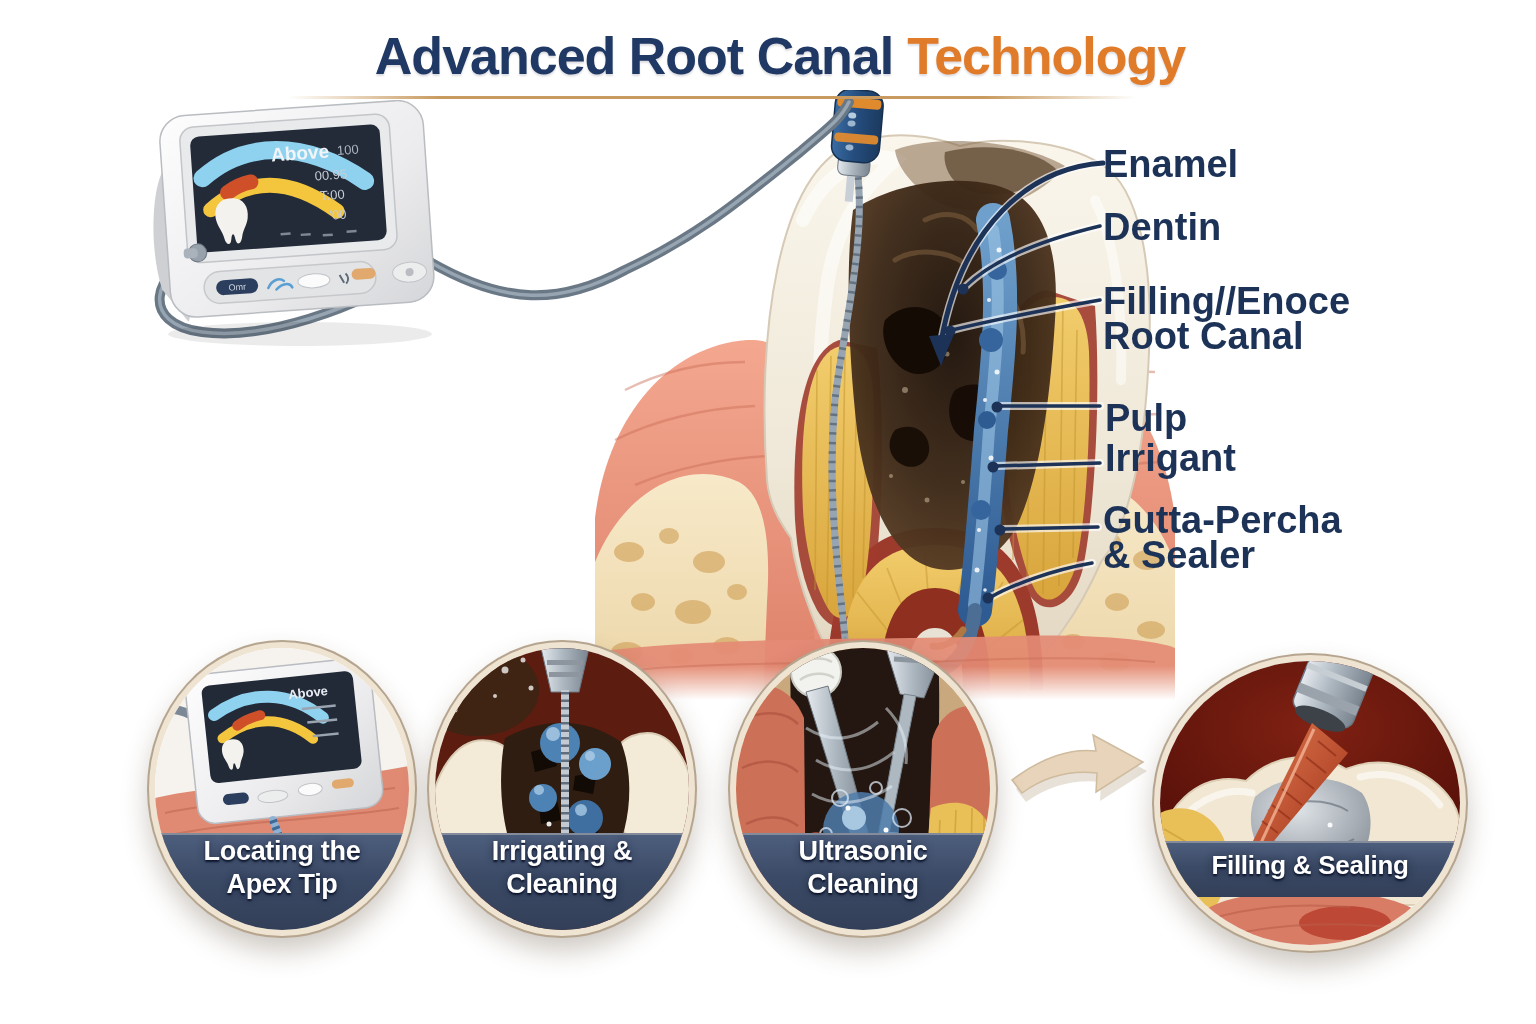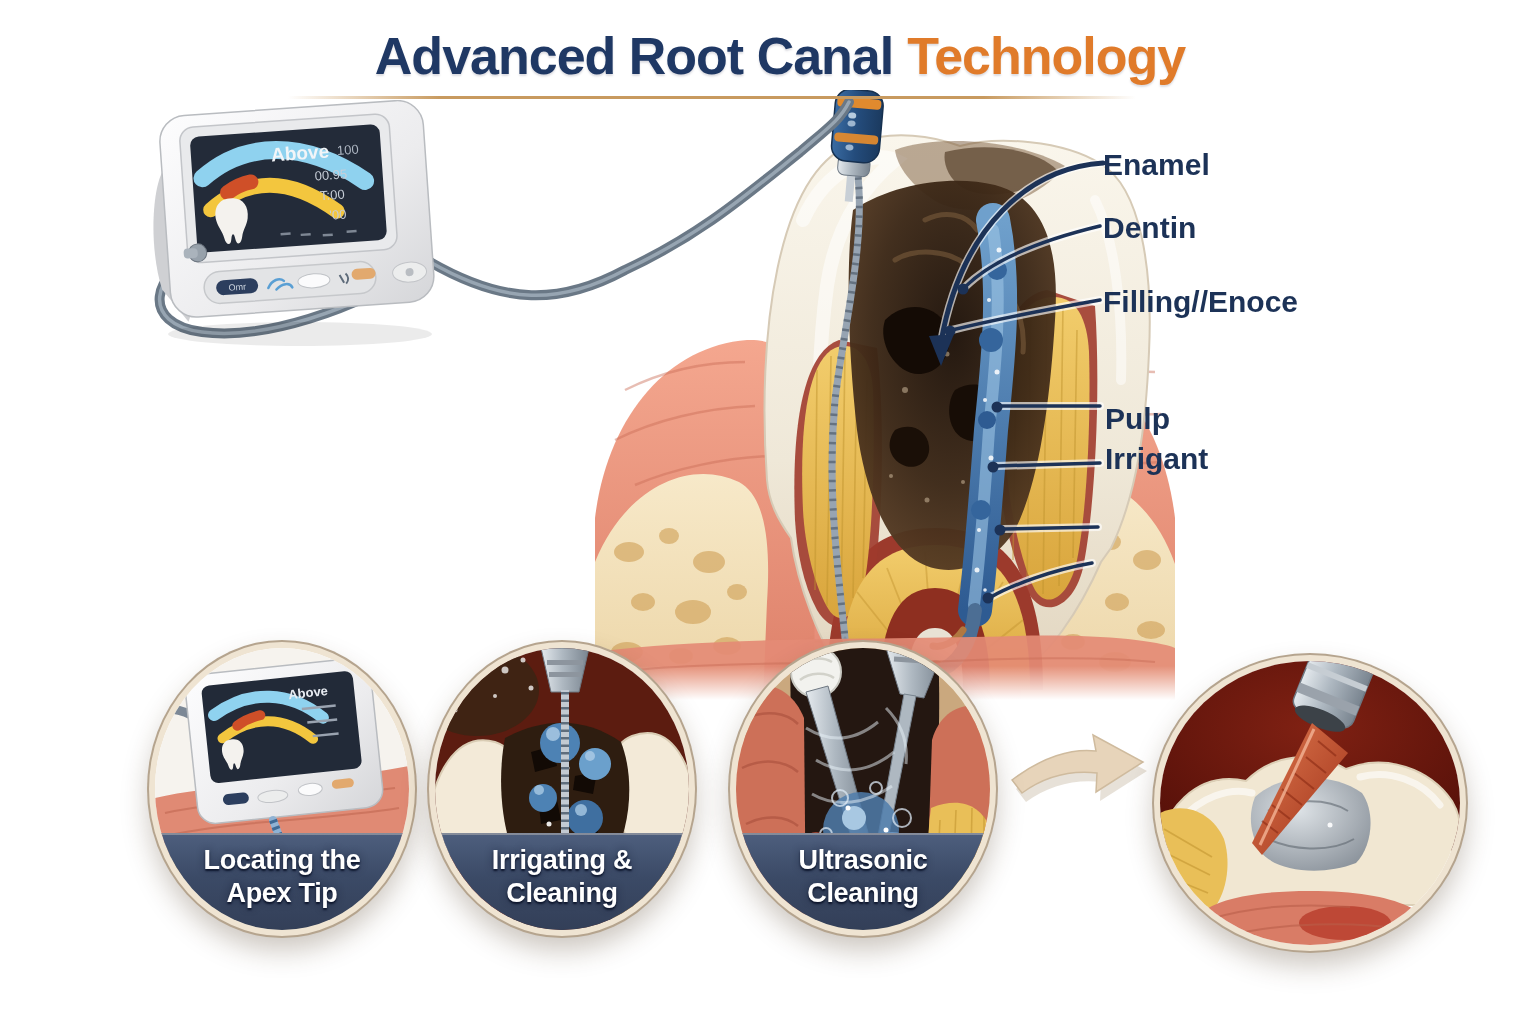--- a/index.html
+++ b/index.html
@@ -13,32 +13,32 @@
          font-size:52px;font-weight:bold;letter-spacing:-1px;
          text-shadow:0 2px 2px rgba(120,120,140,.25);}
   .title .t1{color:#1f3864;margin-right:14px;}
   .title .t2{color:#e07b2a;}
   .title-underline{position:absolute;left:288px;top:96px;width:848px;height:3px;
          background:linear-gradient(90deg,rgba(200,154,95,0),#c89a5f 18%,#c89a5f 82%,rgba(200,154,95,0));}
 
   
   .devlabel{position:absolute;left:398px;top:152px;width:260px;text-align:center;
             color:#1c3257;font-size:33px;font-weight:bold;line-height:39px;}
-  .alabel{position:absolute;color:#1c3257;font-size:30px;font-weight:bold;line-height:35px;white-space:nowrap;}
+  .alabel{position:absolute;color:#1c3257;font-size:38px;font-weight:bold;line-height:35px;white-space:nowrap;}
 
   
   .step{position:absolute;border-radius:50%;overflow:hidden;box-sizing:border-box;
         border:6px solid #efe4d2;background:#fff;
         box-shadow:0 0 0 2px #b5a48e,0 14px 28px rgba(70,45,20,.28),inset 0 0 0 4px rgba(255,255,255,.85);}
   .step svg{position:absolute;left:0;top:0;}
   .band{position:absolute;left:0;right:0;bottom:0;top:185px;
         background:linear-gradient(180deg,#4d5e7d 0%,#3b4a66 45%,#333f58 100%);
         border-top:2px solid rgba(255,255,255,.4);
         display:flex;flex-direction:column;align-items:center;justify-content:flex-start;
-        padding-top:9px;}
+        }
   .band.short{top:180px;bottom:auto;height:48px;padding-top:6px;}
   .band-line{color:#fff;font-size:27px;font-weight:bold;line-height:33px;letter-spacing:-.3px;
         text-shadow:0 2px 2px rgba(8,16,38,.9),0 0 8px rgba(8,16,38,.45);white-space:nowrap;}
   .band-line:empty{display:none;}
 </style>
 </head>
 <body>
 
 <div id="stage">
 
@@ -322,23 +322,28 @@
   <div class="title">
     <span class="t1">Advanced Root Canal</span><span class="t2">Technology</span>
   </div>
   <div class="title-underline"></div>
 
 
   <div class="alabel" style="left:1103px;top:147px">Enamel</div>
   <div class="alabel" style="left:1103px;top:210px">Dentin</div>
   <div class="alabel" style="left:1103px;top:284px">
     <div>Filling//Enoce</div>
+    <div>Root Canal</div>
   </div>
   <div class="alabel" style="left:1105px;top:401px">Pulp</div>
   <div class="alabel" style="left:1105px;top:441px">Irrigant</div>
+  <div class="alabel" style="left:1103px;top:503px">
+    <div>Gutta-Percha</div>
+    <div>&amp; Sealer</div>
+  </div>
 
   <div class="step" style="left:149px;top:642px;width:266px;height:294px">
     <svg width="254" height="282" viewBox="0 0 254 282">
       <rect x="0" y="0" width="254" height="282" fill="#f6f3ee"></rect>
       <path d="M0,150 C60,135 150,138 254,118 L254,192 C150,208 60,202 0,212 Z" fill="#e08a74"></path>
       <path d="M10,165 C70,152 150,152 240,140 M20,186 C90,172 170,172 244,160" stroke="#b95f49" stroke-width="2" fill="none" opacity=".5"></path>
       <rect x="0" y="196" width="254" height="86" fill="#f0ddba"></rect>
       <g fill="#cf9f55" opacity=".6">
         <ellipse cx="30" cy="218" rx="14" ry="9"></ellipse>
           <ellipse cx="80" cy="228" rx="11" ry="8"></ellipse>
@@ -499,15 +504,19 @@
         <rect x="140" y="12" width="64" height="6" fill="#c6cdd3"></rect>
         <ellipse cx="172" cy="60" rx="27" ry="9" fill="#3c4248"></ellipse>
       </g>
       <polygon points="152,62 188,92 102,194 92,182" fill="url(#gCone)"></polygon>
       <path d="M158,80 L176,95 M146,96 L166,112 M134,112 L154,128 M122,128 L142,144 M112,144 L130,158 M102,160 L118,172" stroke="#8a2a14" stroke-width="2" opacity=".6"></path>
       <path d="M154,68 L100,184" stroke="#f4b496" stroke-width="3" opacity=".8"></path>
       <path d="M20,284 C26,250 60,230 150,230 C240,230 276,252 282,284 Z" fill="#d97c66"></path>
       <ellipse cx="185" cy="262" rx="46" ry="17" fill="#b8402e" opacity=".85"></ellipse>
       <path d="M50,258 C90,246 140,242 190,246 M70,274 C120,262 190,260 244,268" stroke="#b95f49" stroke-width="2" fill="none" opacity=".6"></path>
     </svg>
+    <div class="band short">
+      <div class="band-line" style="font-size:26px">Filling &amp; Sealing</div>
+
+    </div>
   </div>
 
 </div>
 
 </body></html>

